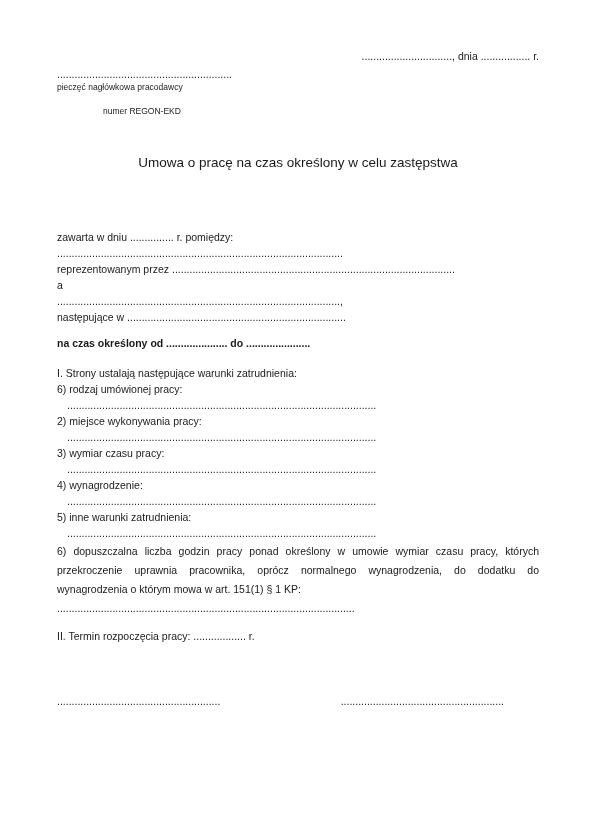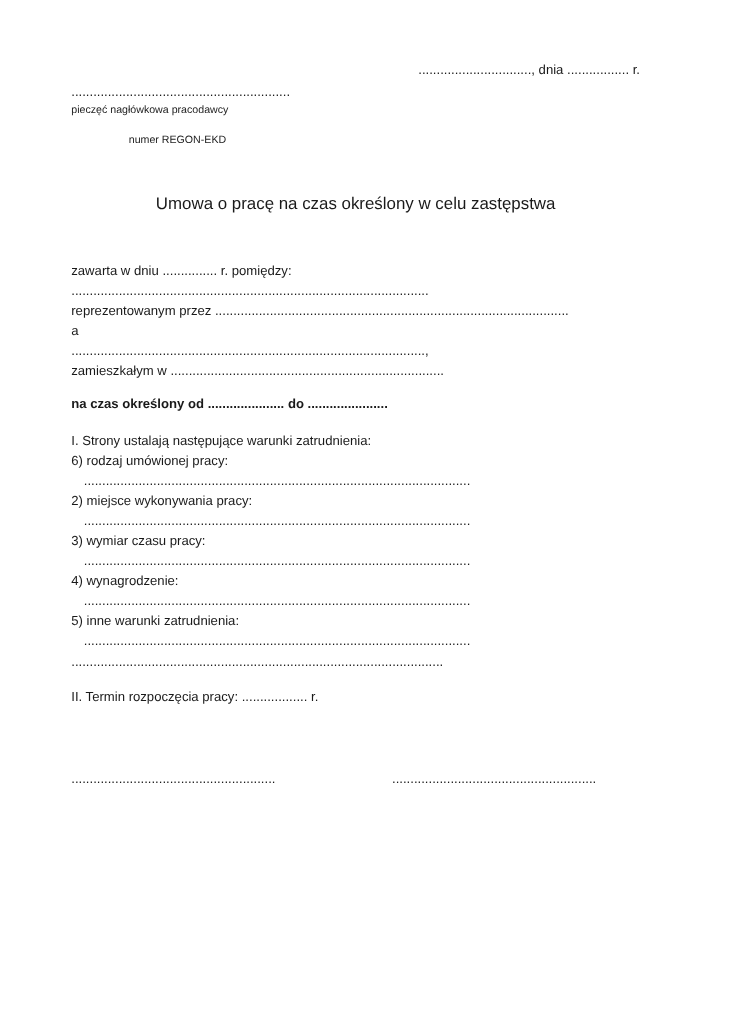--- a/index.html
+++ b/index.html
@@ -5,29 +5,29 @@
   html,body{margin:0;padding:0;background:#ffffff;}
   .page{
     position:relative;
     width:600px;height:825px;
     box-sizing:border-box;
     background:#ffffff;
     color:#1a1a1a;
     font-family:"Liberation Sans","DejaVu Sans",sans-serif;
     font-size:10.5px;
     line-height:16px;
-    padding:50px 88px 0 57px;
+    padding:50px 61px 0 57px;
     overflow:hidden;
   }
   .date-line{text-align:right;line-height:13px;white-space:nowrap;}
   .stamp-dots{margin-top:5px;line-height:13px;white-space:nowrap;overflow:hidden;width:176px;}
   .stamp-caption{width:176px;text-align:left;font-size:8.5px;line-height:12px;color:#222;}
   .regon{margin-top:12px;margin-left:46px;font-size:8.5px;line-height:12px;color:#222;}
   .title{margin:37px 0 0 0;text-align:center;font-size:13.5px;font-weight:normal;line-height:17px;}
-  .intro{margin-top:38px;}
+  .intro{margin-top:58px;}
   .intro div{white-space:nowrap;overflow:hidden;}
   .term-line{margin-top:10px;font-weight:bold;white-space:nowrap;}
   .sec1-heading{margin-top:14px;}
   .item-label{white-space:nowrap;}
   .item-dots{margin-left:10px;white-space:nowrap;overflow:hidden;max-width:330px;}
   .para{margin-top:1px;text-align:justify;line-height:19px;}
   .dots-flush{white-space:nowrap;overflow:hidden;max-width:300px;line-height:15px;margin-top:2px;}
   .sec2-line{margin-top:12px;white-space:nowrap;}
   .signatures{
     margin-top:50px;
@@ -50,21 +50,21 @@
   <div class="regon">numer REGON-EKD</div>
 
   <div class="title">Umowa o pracę na czas określony w celu zastępstwa</div>
 
   <div class="intro">
     <div>zawarta w dniu ............... r. pomiędzy:</div>
     <div>..................................................................................................</div>
     <div>reprezentowanym przez .................................................................................................</div>
     <div>a</div>
     <div>.................................................................................................,</div>
-    <div>zamieszkałym w ...........................................................................</div>
+    <div>następujące w ...........................................................................</div>
   </div>
 
   <div class="term-line">na czas określony od ..................... do ......................</div>
 
   <div class="sec1-heading">I. Strony ustalają następujące warunki zatrudnienia:</div>
 
   <div>
     <div class="item-label">6) rodzaj umówionej pracy:</div>
     <div class="item-dots">..........................................................................................................</div>
 
@@ -74,20 +74,21 @@
     <div class="item-label">3) wymiar czasu pracy:</div>
     <div class="item-dots">..........................................................................................................</div>
 
     <div class="item-label">4) wynagrodzenie:</div>
     <div class="item-dots">..........................................................................................................</div>
 
     <div class="item-label">5) inne warunki zatrudnienia:</div>
     <div class="item-dots">..........................................................................................................</div>
   </div>
 
+  <div class="para">6)  dopuszczalna liczba godzin pracy ponad określony w umowie wymiar czasu pracy, których przekroczenie uprawnia pracownika, oprócz normalnego wynagrodzenia, do dodatku do wynagrodzenia o którym mowa w art. 151(1) § 1 KP:</div>
   <div class="dots-flush">......................................................................................................</div>
 
 
   <div class="sec2-line">II.  Termin rozpoczęcia pracy: .................. r.</div>
 
   <div class="signatures">
     <div class="sig">........................................................</div>
     <div class="sig">........................................................</div>
   </div>
 

